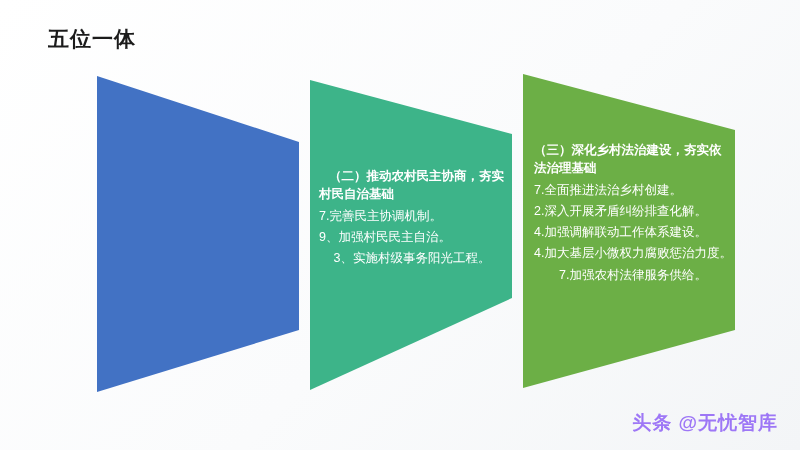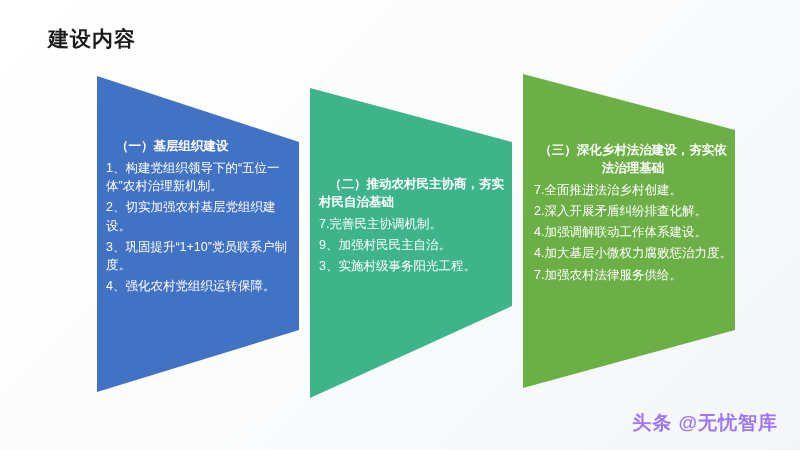--- a/index.html
+++ b/index.html
@@ -77,37 +77,37 @@
     text-indent: 0;
     text-align: left;
   }
   .panel-item {
     font-size: 12.5px;
     line-height: 1.46;
     margin: 0 0 3px 0;
     color: #ffffff;
     font-weight: 500;
   }
-  .panel-item:last-child { margin-bottom: 0; }
+  .panel-item:last-child { margin-bottom: 0; text-align: center; }
 
   
   #panel-one {
     left: 90px;
     top: 72px;
     width: 216px;
     height: 326px;
   }
   #panel-one .panel-text {
     top: 66px;
   }
 
   
   #panel-two {
     left: 303px;
-    top: 80px;
+    top: 72px;
     width: 216px;
     height: 326px;
   }
   #panel-two .panel-text {
     top: 96px;
   }
 
   
   #panel-three {
     left: 516px;
@@ -115,21 +115,20 @@
     width: 226px;
     height: 330px;
   }
   #panel-three .panel-text {
     top: 76px;
     padding-left: 18px;
     padding-right: 10px;
   }
   #panel-three .panel-heading {
     text-indent: 0;
-    text-align: center;
   }
 
   
   .watermark {
     position: absolute;
     right: 22px;
     bottom: 14px;
     font-size: 19px;
     font-weight: bold;
     color: #8b5cf6;
@@ -138,34 +137,27 @@
     white-space: nowrap;
     user-select: none;
   }
 </style>
 </head>
 <body>
 
 <div class="slide">
   <div class="bg-wash"></div>
 
-  <div class="page-title">建设内容</div>
+  <div class="page-title">五位一体</div>
 
   <div class="panel" id="panel-one">
     <div class="panel-shape">
       <svg viewBox="0 0 216 326" preserveAspectRatio="none">
         <polygon points="7,4 209,70 209,258 7,320" fill="#4272C4"></polygon>
       </svg>
-    </div>
-    <div class="panel-text">
-      <p class="panel-heading">（一）基层组织建设</p>
-      <p class="panel-item">1、构建党组织领导下的“五位一体”农村治理新机制。</p>
-      <p class="panel-item">2、切实加强农村基层党组织建设。</p>
-      <p class="panel-item">3、巩固提升“1+10”党员联系户制度。</p>
-      <p class="panel-item">4、强化农村党组织运转保障。</p>
     </div>
   </div>
 
   <div class="panel" id="panel-two">
     <div class="panel-shape">
       <svg viewBox="0 0 216 326" preserveAspectRatio="none">
         <polygon points="7,8 209,62 209,226 7,318" fill="#3DB489"></polygon>
       </svg>
     </div>
     <div class="panel-text">

